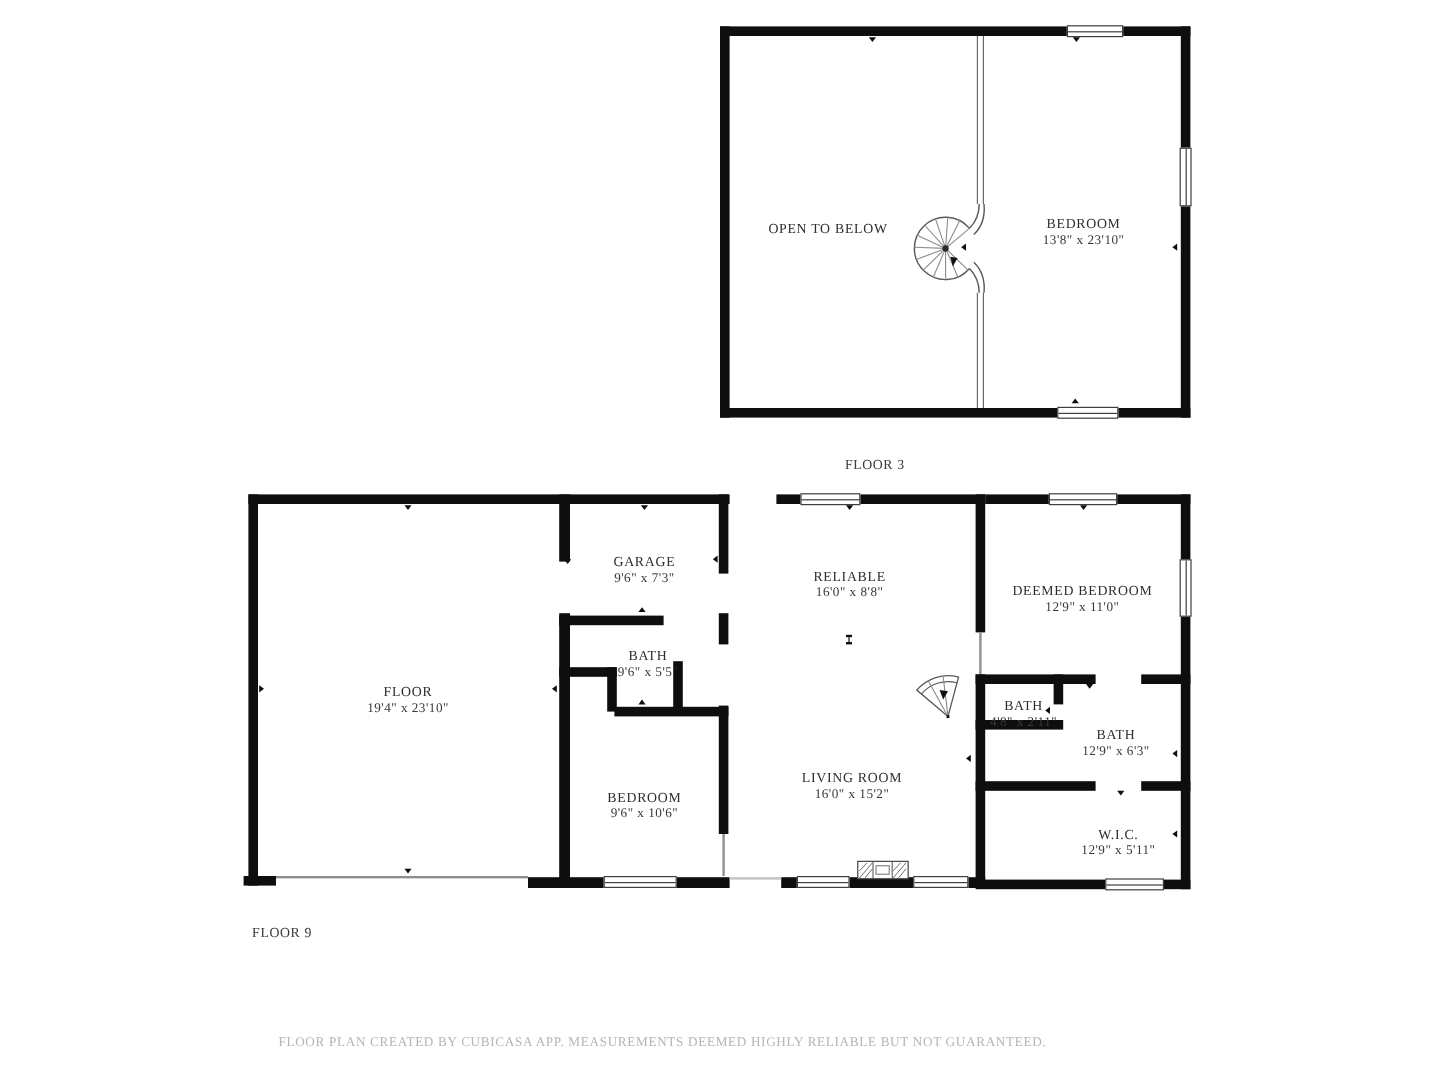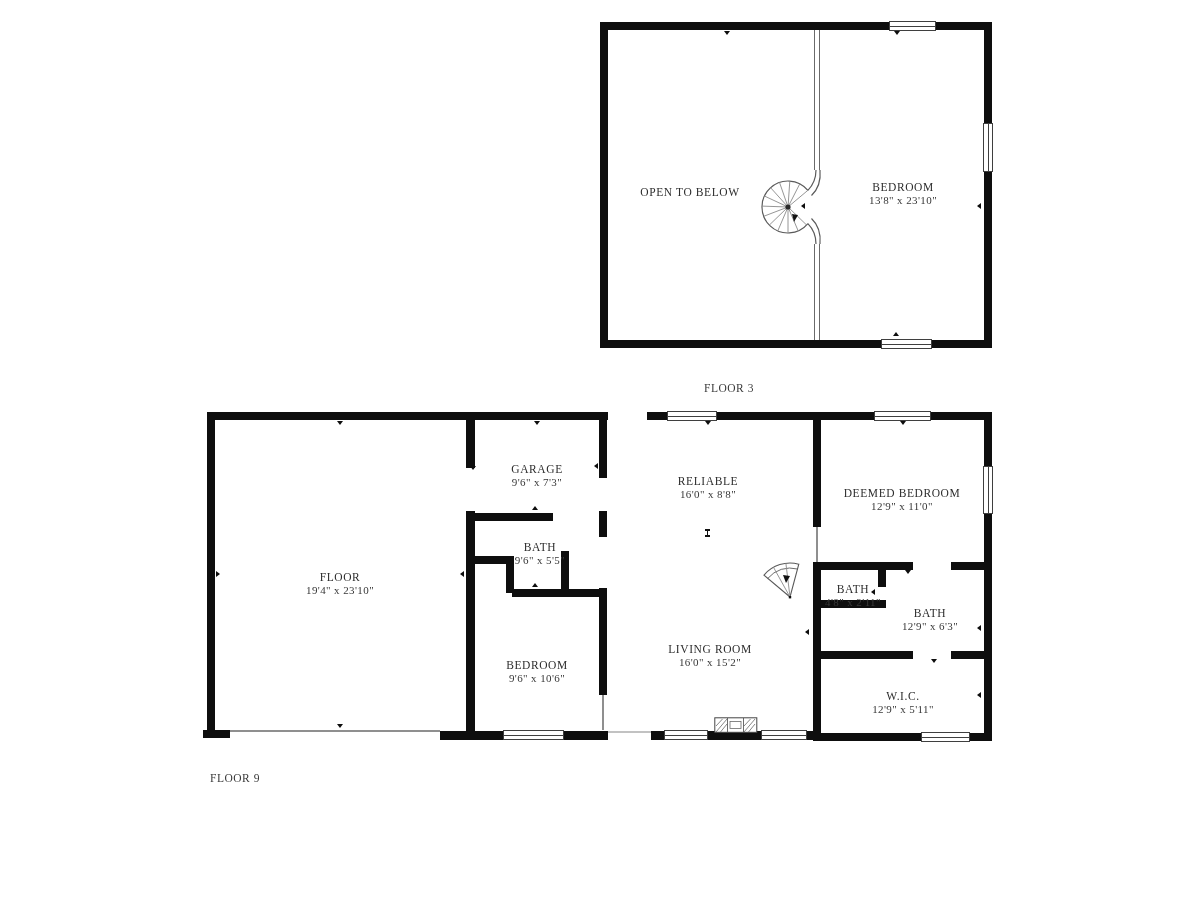--- a/index.html
+++ b/index.html
@@ -206,22 +206,23 @@
       <div class="rdims">12'9" x 11'0"</div>
     </div>
     <div class="room" style="left:853px;top:596px;">
       <div class="rname">BATH</div>
       <div class="rdims">4'8" x 2'11"</div>
     </div>
     <div class="room" style="left:930px;top:620px;">
       <div class="rname">BATH</div>
       <div class="rdims">12'9" x 6'3"</div>
     </div>
-    <div class="room" style="left:903px;top:703px;">
+    <div class="room" style="left:932px;top:703px;">
       <div class="rname">W.I.C.</div>
       <div class="rdims">12'9" x 5'11"</div>
     </div>
   </div>
 
   <div class="floor-label" style="left:235px;top:778px;">FLOOR 9</div>
 
+  <div class="footer" style="top:863px;">FLOOR PLAN CREATED BY CUBICASA APP. MEASUREMENTS DEEMED HIGHLY RELIABLE BUT NOT GUARANTEED.</div>
 
 </div>
 
 </body></html>

